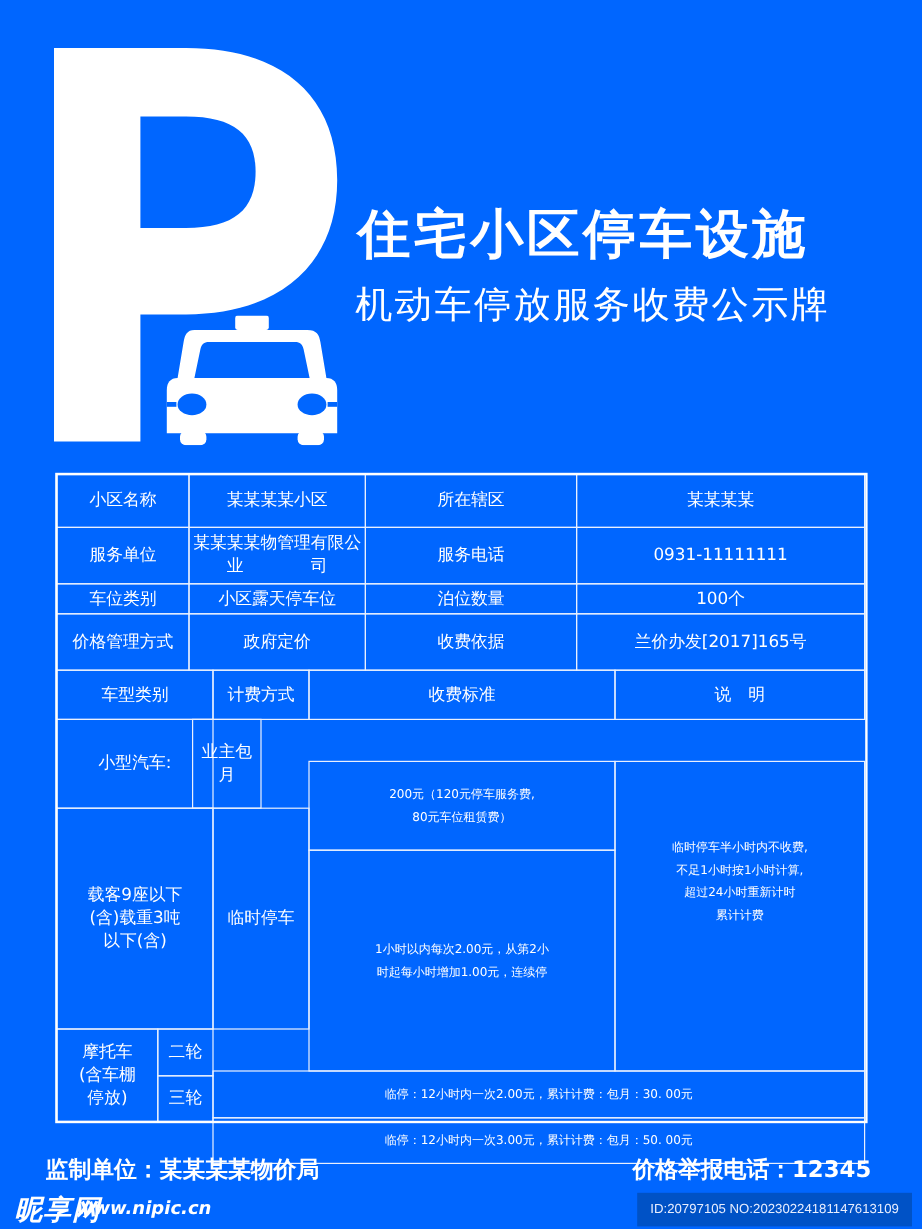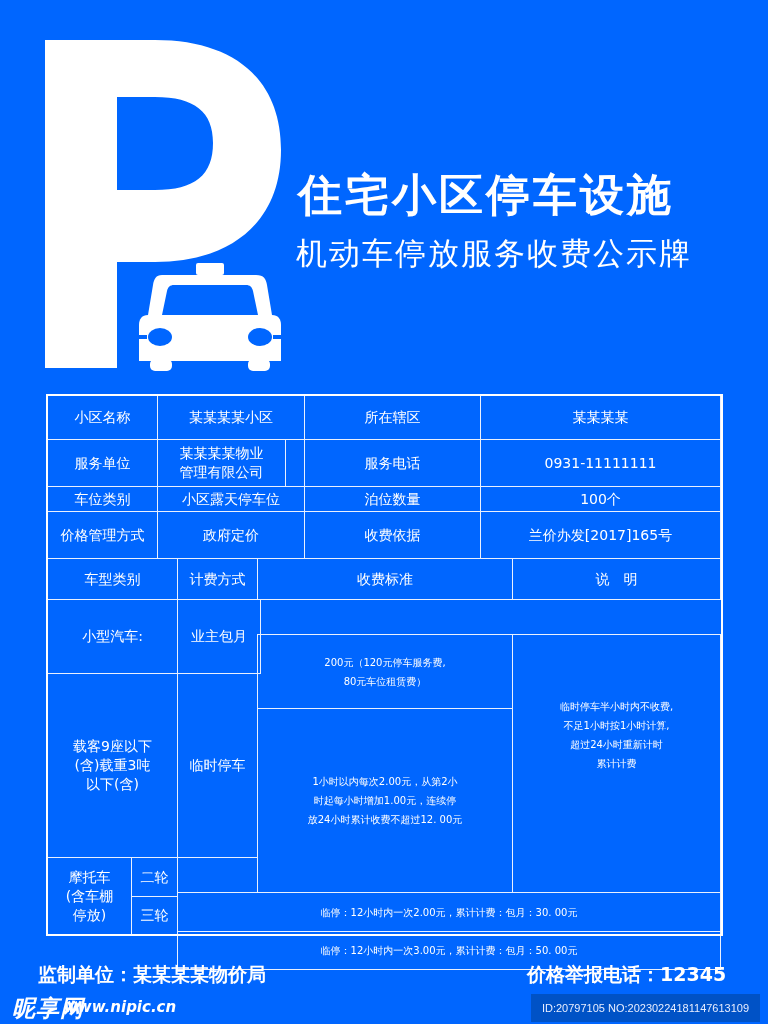--- a/index.html
+++ b/index.html
@@ -59,21 +59,21 @@
 <div class="abs title2">机动车停放服务收费公示牌</div>
 
 <div>
 
   <div class="cell" style="left:47px;top:395px;width:111px;height:45px">小区名称</div>
   <div class="cell" style="left:157px;top:395px;width:148px;height:45px">某某某某小区</div>
   <div class="cell" style="left:304px;top:395px;width:177px;height:45px">所在辖区</div>
   <div class="cell" style="left:480px;top:395px;width:241px;height:45px">某某某某</div>
 
   <div class="cell" style="left:47px;top:439px;width:111px;height:48px">服务单位</div>
-  <div class="cell" style="left:157px;top:439px;width:129px;height:48px;flex-direction:column">
+  <div class="cell" style="left:157px;top:439px;width:148px;height:48px;">
     <span>某某某某物业</span>
     <span>管理有限公司</span>
   </div>
   <div class="cell" style="left:304px;top:439px;width:177px;height:48px">服务电话</div>
   <div class="cell" style="left:480px;top:439px;width:241px;height:48px">0931-11111111</div>
 
   <div class="cell" style="left:47px;top:486px;width:111px;height:26px">车位类别</div>
   <div class="cell" style="left:157px;top:486px;width:148px;height:26px">小区露天停车位</div>
   <div class="cell" style="left:304px;top:486px;width:177px;height:26px">泊位数量</div>
   <div class="cell" style="left:480px;top:486px;width:241px;height:26px">100个</div>
@@ -85,36 +85,35 @@
 </div>
 
 <div>
 
   <div class="cell" style="left:47px;top:558px;width:131px;height:42px">车型类别</div>
   <div class="cell" style="left:177px;top:558px;width:81px;height:42px">计费方式</div>
   <div class="cell" style="left:257px;top:558px;width:256px;height:42px">收费标准</div>
   <div class="cell" style="left:512px;top:558px;width:209px;height:42px">说　明</div>
 
   <div class="cell" style="left:47px;top:599px;width:131px;height:75px">小型汽车:</div>
-  <div class="cell" style="left:177px;top:599px;width:84px;height:75px">业主包月</div>
+  <div class="cell" style="left:160px;top:599px;width:58px;height:75px">业主包月</div>
   <div class="cell sm" style="left:257px;top:599px;width:256px;height:75px;flex-direction:column">
     <span>200元（120元停车服务费,</span>
     <span>80元车位租赁费）</span>
   </div>
 
   <div class="cell" style="left:47px;top:673px;width:131px;height:185px;flex-direction:column">
     <span>载客9座以下</span>
     <span>(含)载重3吨</span>
     <span>以下(含)</span>
   </div>
   <div class="cell" style="left:177px;top:673px;width:81px;height:185px">临时停车</div>
   <div class="cell sm" style="left:257px;top:673px;width:256px;height:185px;flex-direction:column;padding:0 1px">
     <span>1小时以内每次2.00元，从第2小</span>
     <span>时起每小时增加1.00元，连续停</span>
-    <span>放24小时累计收费不超过12. 00元</span>
   </div>
 
   <div class="cell sm" style="left:512px;top:599px;width:209px;height:259px;flex-direction:column;padding-bottom:58px">
     <span>临时停车半小时内不收费,</span>
     <span>不足1小时按1小时计算,</span>
     <span>超过24小时重新计时</span>
     <span>累计计费</span>
   </div>
 
   <div class="cell" style="left:47px;top:857px;width:85px;height:78px;flex-direction:column">

